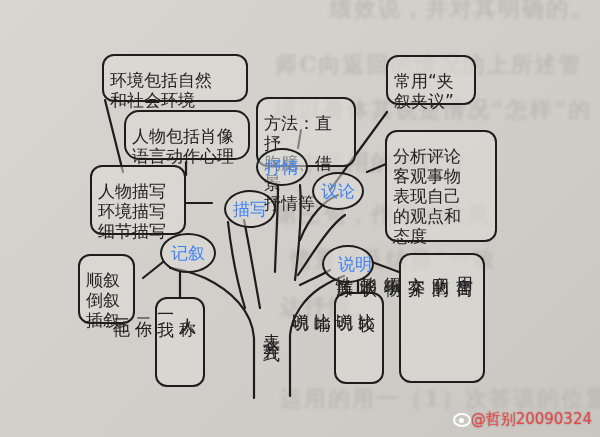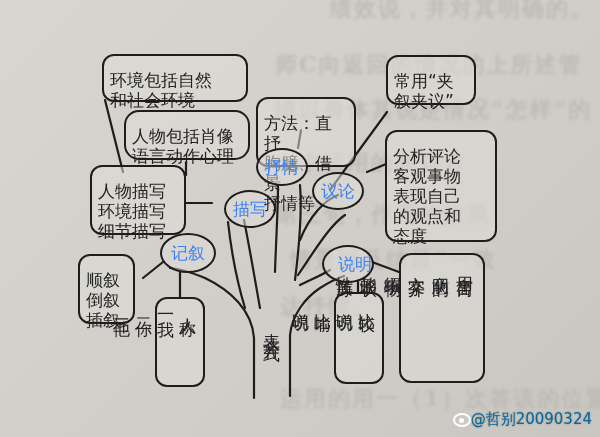--- a/index.html
+++ b/index.html
@@ -26,21 +26,21 @@
       background: rgba(223,220,215,0.55); box-sizing: border-box;
       display: flex; align-items: center; justify-content: center;
       font-size: 17px; color: #3b82f6;
     }
     .vert { writing-mode: vertical-rl; letter-spacing: 2px; }
     .trunk-label {
       position: absolute; font-size: 17px; color: #222; line-height: 20px;
       width: 20px; text-align: center; white-space: pre-line;
     }
     .watermark {
-      position: absolute; right: 8px; bottom: 8px; color: #0369a1;
+      position: absolute; right: 8px; bottom: 8px; color: #ef4444;
       font-size: 15px; display: flex; align-items: center; gap: 0;
       text-shadow: 0 0 2px rgba(0,0,0,0.35);
     }
     .weibo-icon {
       width: 18px; height: 14px; border-radius: 50%;
       border: 2px solid #fff; box-sizing: border-box; position: relative;
     }
     .weibo-icon::after {
       content: ""; position: absolute; width: 5px; height: 5px; border-radius: 50%;
       background: #fff; left: 4px; top: 3px;

